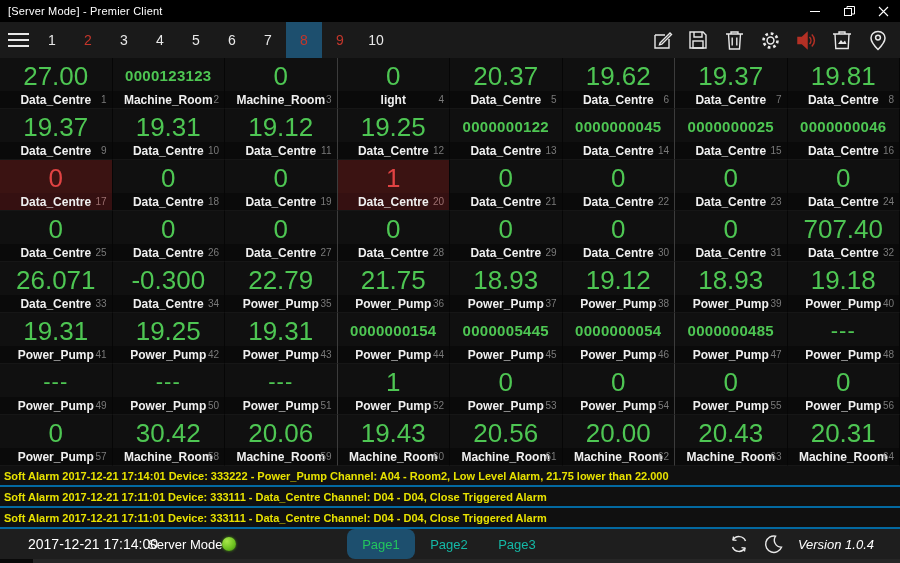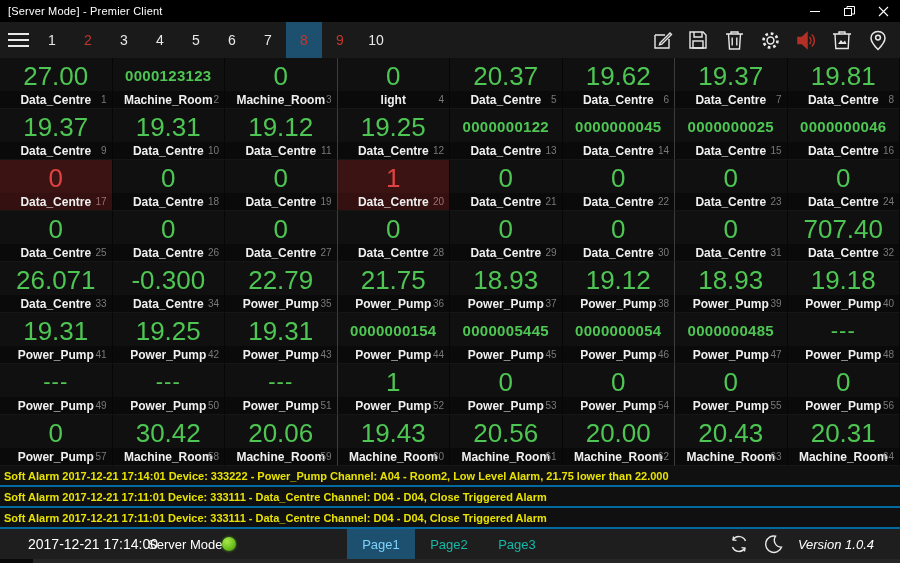--- a/index.html
+++ b/index.html
@@ -54,21 +54,21 @@
 
   
   .statusbar { position:relative; width:900px; height:30px; background:#1e1e1e; color:#fff; }
   .sb-clock { position:absolute; left:28px; top:0; height:30px; display:flex; align-items:center; font-size:14px; }
   .sb-mode  { position:absolute; left:148px; top:0; height:30px; display:flex; align-items:center; font-size:13px; }
   .sb-dot { position:absolute; left:222px; top:8px; width:14px; height:14px; border-radius:50%;
           background:radial-gradient(circle at 35% 30%, #a8e84a, #6abf1e 60%, #3d7a10);
           box-shadow:0 0 3px #4a8f15; }
   .sb-pages { position:absolute; left:347px; top:0; display:flex; height:30px; }
   .sb-page { width:68px; height:30px; display:flex; align-items:center; justify-content:center; font-size:13px; color:#14b8a6; }
-  .sb-page.selected { background:#1d4f6e; color:#7dd3fc; }
+  .sb-page.selected { background:#1d4f6e; color:#22c55e;border-radius:8px; }
   .sb-icons { position:absolute; right:110px; top:0; height:30px; display:flex; align-items:center; }
   .sb-btn { width:34px; height:30px; display:flex; align-items:center; justify-content:center; }
   .sb-version { position:absolute; right:26px; top:0; height:30px; display:flex; align-items:center; font-size:13px;font-style:italic; }
 
   
   .scrollstrip { position:relative; width:900px; height:4px; background:#090909; }
   .scrollstrip .thumb { position:absolute; left:33px; top:0; height:4px; width:867px; background:#262626; }
 </style>
 </head>
 <body>

